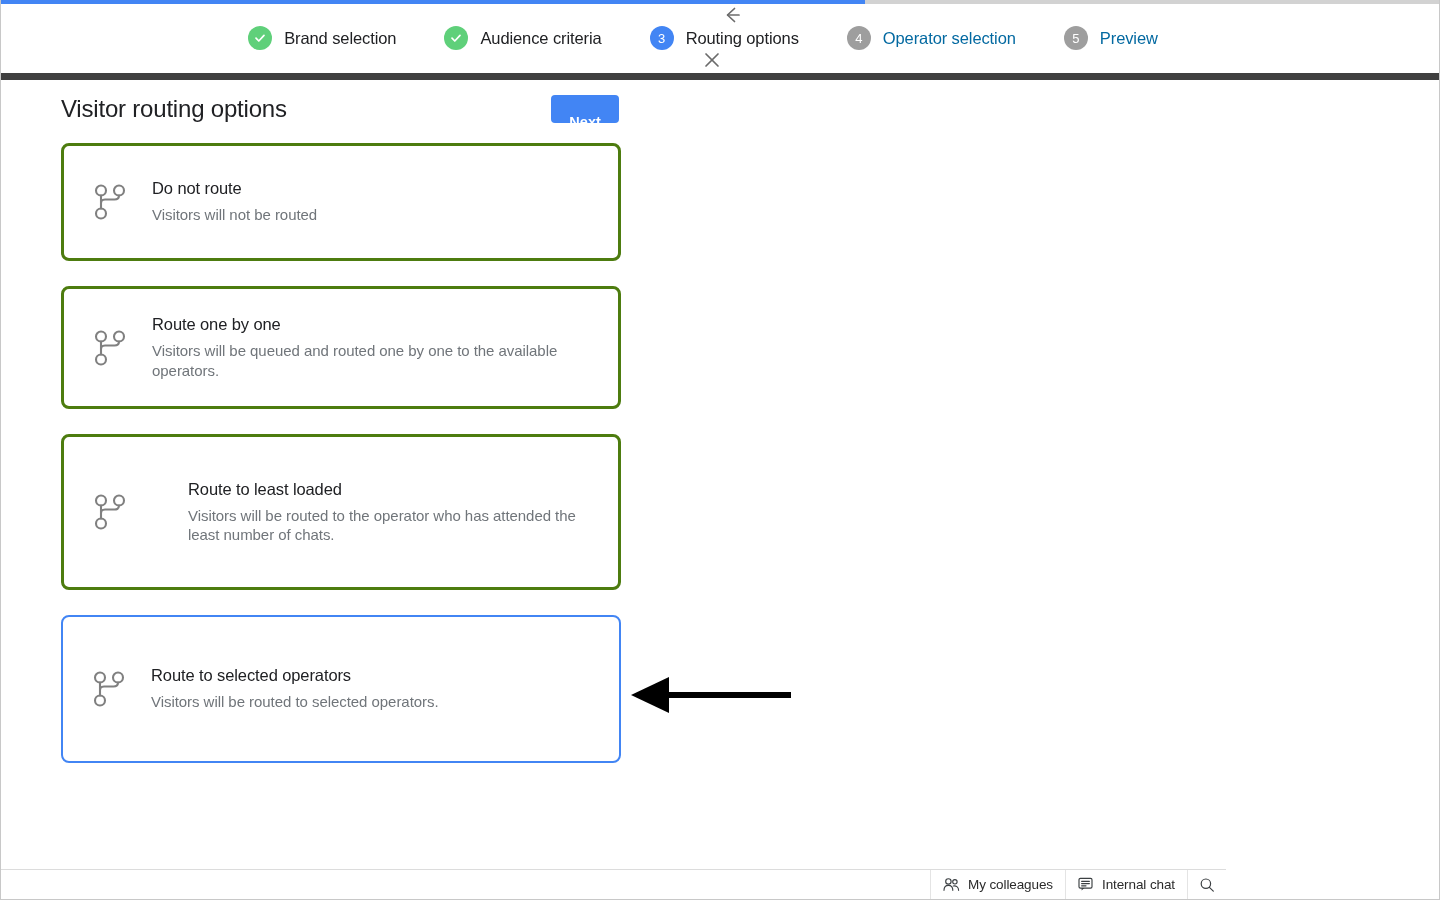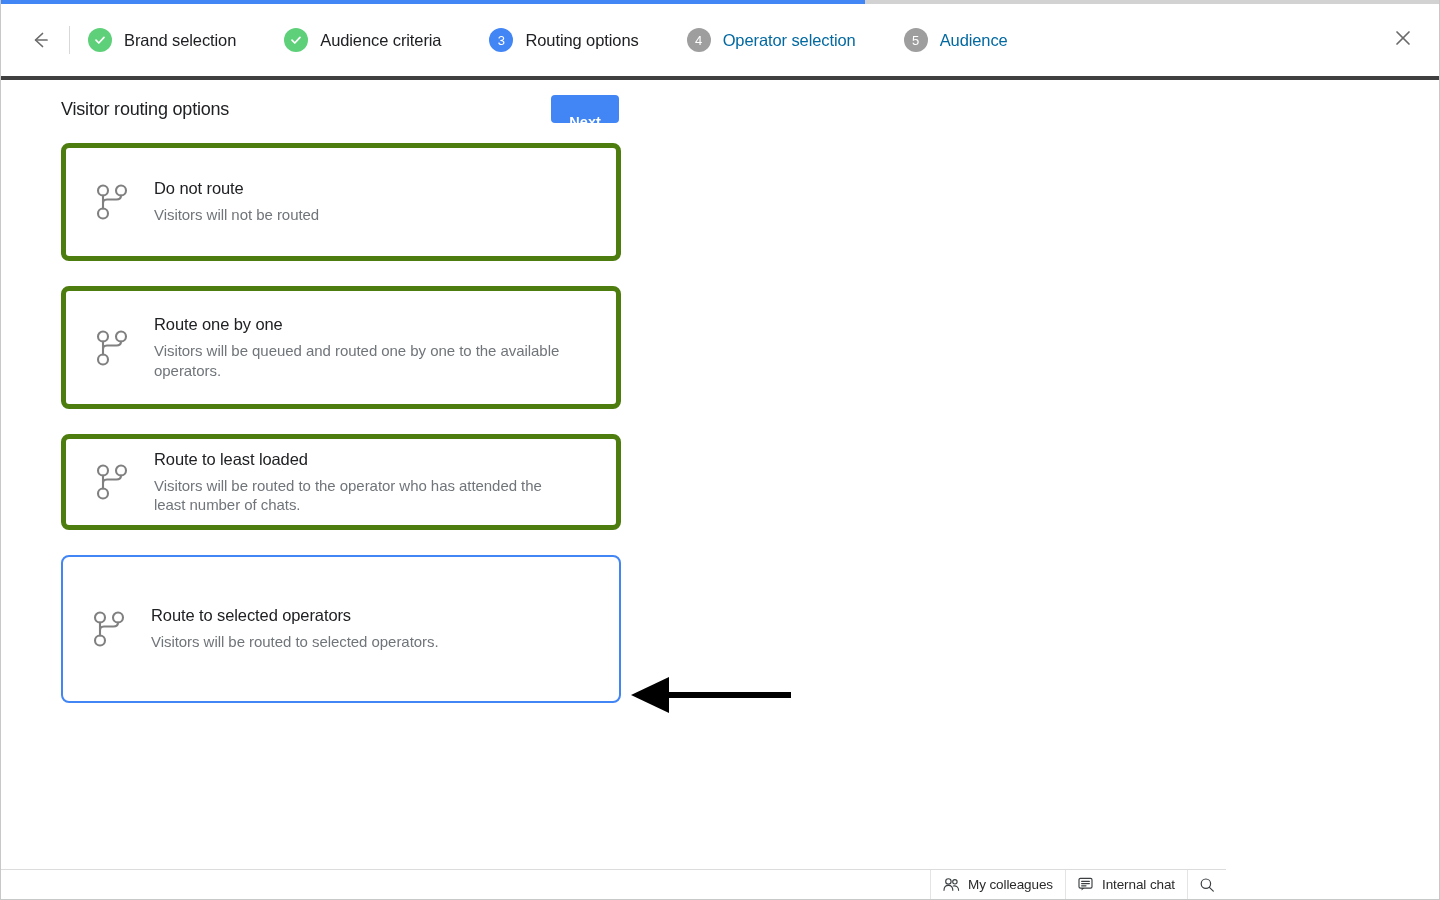--- a/index.html
+++ b/index.html
@@ -28,22 +28,22 @@
     position: absolute; top: 0; left: 0;
     height: 4px;
     background: #4285f4;
   }
 
   
   .wizard-header {
     position: absolute; top: 4px; left: 0;
     width: 1440px; height: 76px;
     background: #ffffff;
-    border-bottom: 4px solid #404040;
-    display: flex; align-items: center;
+    border-bottom: 7px solid #404040;
+    display: flex; align-items: center; flex-direction: column;
   }
   .back-button {
     width: 34px; height: 34px;
     margin-left: 22px;
     display: flex; align-items: center; justify-content: center;
     cursor: pointer;
   }
   .back-button svg { display: block; }
   .header-divider {
     width: 1px; height: 28px;
@@ -95,21 +95,21 @@
     width: 1440px; height: 789px;
     background: #ffffff;
   }
   .title-row {
     position: absolute;
     left: 60px; top: 14px;
     width: 558px;
     display: flex; align-items: center; justify-content: space-between;
   }
   .page-title {
-    font-size: 18px;
+    font-size: 24px;
     color: #202124;
     letter-spacing: -0.2px;
   }
   .next-button {
     background: #4285f4;
     color: #ffffff;
     border: none;
     border-radius: 4px;
     font-family: "Liberation Sans", sans-serif;
     font-size: 14.5px;
@@ -123,21 +123,21 @@
 
   .cards {
     position: absolute;
     left: 60px; top: 62px;
     width: 560px;
   }
   .option-card {
     position: relative;
     width: 560px;
     background: #ffffff;
-    border: 5px solid #4d7c0f;
+    border: 3px solid #4d7c0f;
     border-radius: 8px;
     display: flex;
     align-items: center;
     padding: 0 0 0 22px;
     margin-bottom: 25px;
     cursor: pointer;
   }
   .option-card.selected {
     border: 2px solid #4285f4;
   }
@@ -157,21 +157,21 @@
   .option-desc {
     font-size: 15px;
     color: #70757a;
     line-height: 19.5px;
     letter-spacing: -0.05px;
     max-width: 420px;
   }
 
   .card-h1 { height: 118px; }
   .card-h2 { height: 123px; }
-  .card-h3 { height: 96px; }
+  .card-h3 { height: 156px; gap: 36px; }
   .card-h4 { height: 148px; }
   .card-h5 { height: 118px; }
 
   
   .annotation-arrow {
     position: absolute;
     left: 628px; top: 596px;
     width: 165px; height: 36px;
     pointer-events: none;
   }
@@ -239,21 +239,21 @@
         <div class="step">
           <div class="step-badge current">3</div>
           <div class="step-label">Routing options</div>
         </div>
         <div class="step">
           <div class="step-badge todo">4</div>
           <div class="step-label muted">Operator selection</div>
         </div>
         <div class="step">
           <div class="step-badge todo">5</div>
-          <div class="step-label muted">Audience</div>
+          <div class="step-label muted">Preview</div>
         </div>
       </div>
 
     <div class="close-button">
       <span>
         <svg width="20" height="20" viewBox="0 0 20 20">
           <line x1="4" y1="4" x2="16" y2="16" stroke="#6b6b6b" stroke-width="1.7" stroke-linecap="round"></line>
           <line x1="16" y1="4" x2="4" y2="16" stroke="#6b6b6b" stroke-width="1.7" stroke-linecap="round"></line>
         </svg>
       </span>

